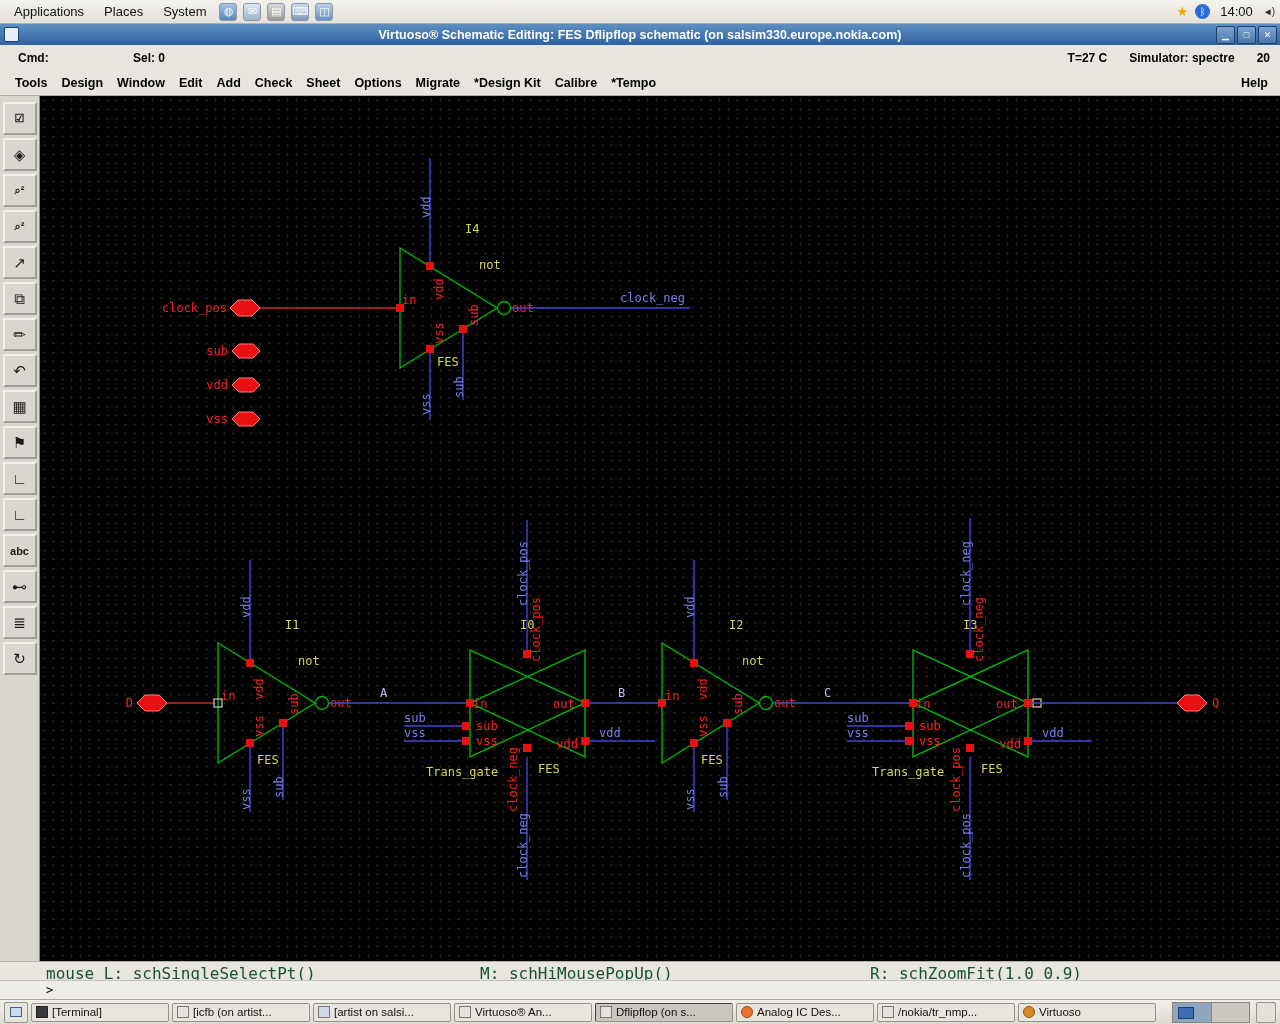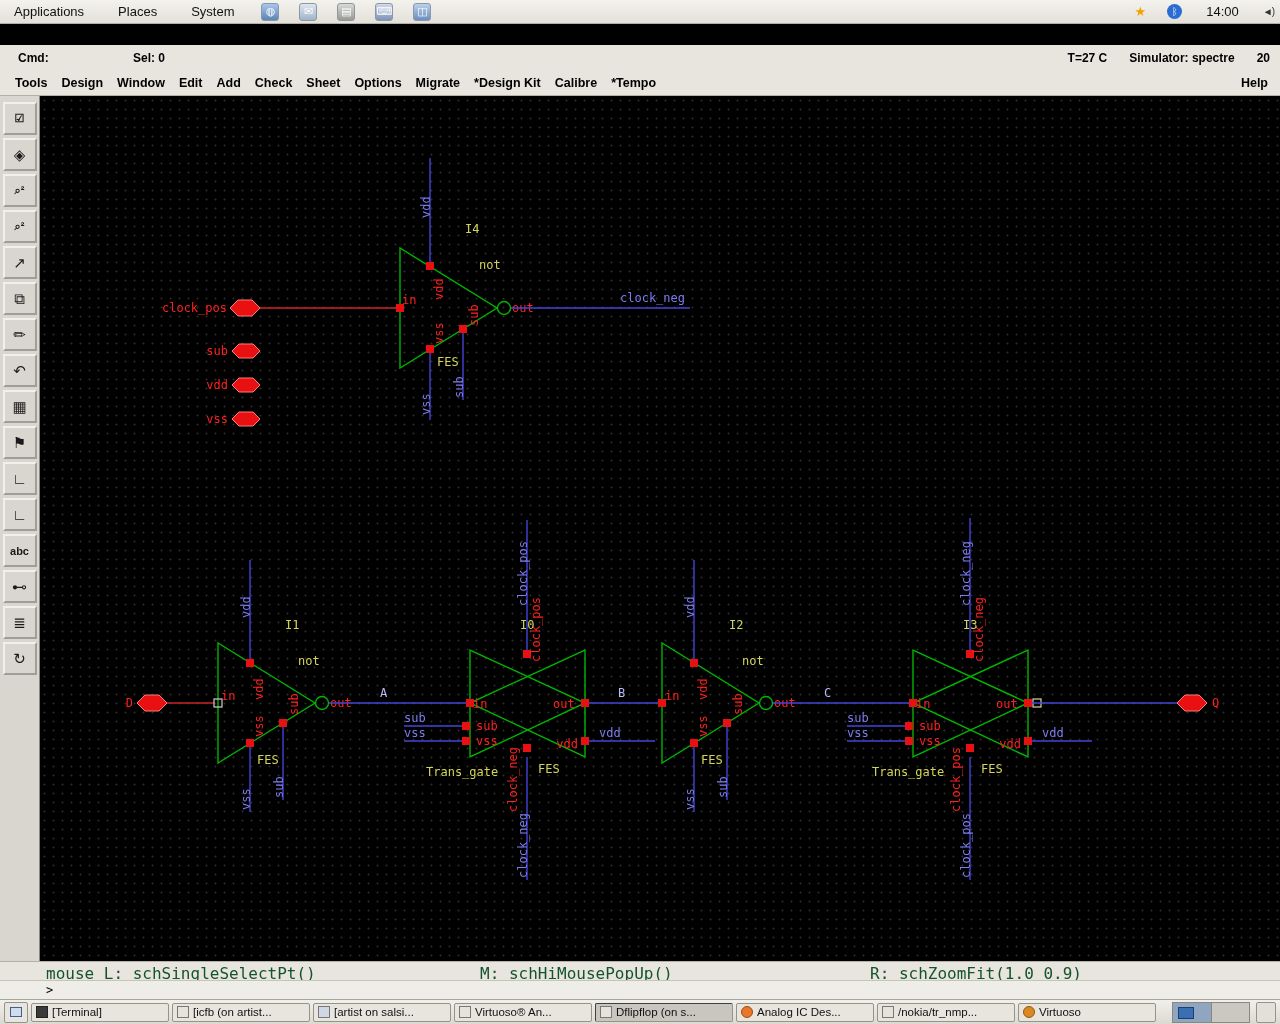--- a/index.html
+++ b/index.html
@@ -1,21 +1,21 @@
 <!DOCTYPE html>
 <html><head>
 <meta charset="utf-8">
 <style>
   html,body{margin:0;padding:0;width:1280px;height:1024px;overflow:hidden;
     font-family:"Liberation Sans",sans-serif;background:#000;-webkit-font-smoothing:antialiased;}
   #root{position:relative;width:1280px;height:1024px;}
 
   
   .gnome-panel{position:absolute;top:0;left:0;width:1280px;height:24px;background:linear-gradient(#f4f2ed,#e4e1da);
-    border-bottom:1px solid #b3b0a8;display:flex;align-items:center;gap:18px;padding:1px 6px;box-sizing:border-box;z-index:5;}
+    border-bottom:1px solid #b3b0a8;display:flex;align-items:center;gap:4px;padding:1px 6px;box-sizing:border-box;z-index:5;}
   .panel-menu{font-size:13px;color:#111;padding:2px 8px;cursor:default;}
   .launcher{width:18px;height:18px;border-radius:3px;display:flex;align-items:center;justify-content:center;
     font-size:11px;color:#fff;margin:0 1px;border:1px solid #8a97a8;box-sizing:border-box;}
   .panel-spacer{flex:1;}
   .status-ico{font-size:13px;margin:0 3px;}
   .star{color:#f0a300;}
   .bt{width:15px;height:15px;border-radius:50%;background:#2a6cd4;color:#fff;font-size:10px;
     display:flex;align-items:center;justify-content:center;}
   .clock{font-size:13px;color:#111;margin:0 6px;}
   .vol{font-size:10px;color:#333;letter-spacing:-1px;}
@@ -104,20 +104,29 @@
     <span class="launcher" style="background:linear-gradient(#d8d8d4,#9a9a94)">▤</span>
     <span class="launcher" style="background:linear-gradient(#cfd9e8,#7e96b6)">⌨</span>
     <span class="launcher" style="background:linear-gradient(#bcd0ea,#6b8fc0)">◫</span>
     <span class="panel-spacer"></span>
     <span class="status-ico star">★</span>
     <span class="bt">ᛒ</span>
     <span class="clock">14:00</span>
     <span class="vol">◄)</span>
   </div>
 
+  <div class="titlebar">
+    <div class="win-ico"></div>
+    <div class="title-text">Virtuoso® Schematic Editing: FES Dflipflop schematic (on salsim330.europe.nokia.com)</div>
+    <div class="win-controls">
+      <div class="win-btn">▁</div>
+      <div class="win-btn">□</div>
+      <div class="win-btn">✕</div>
+    </div>
+  </div>
 
   <div class="cmdbar">
     <span class="cmd-label">Cmd:</span>
     <span class="sel-label">Sel: 0</span>
     <span class="cmd-right">
       <span>T=27 C</span>
       <span>Simulator: spectre</span>
       <span>20</span>
     </span>
   </div>

